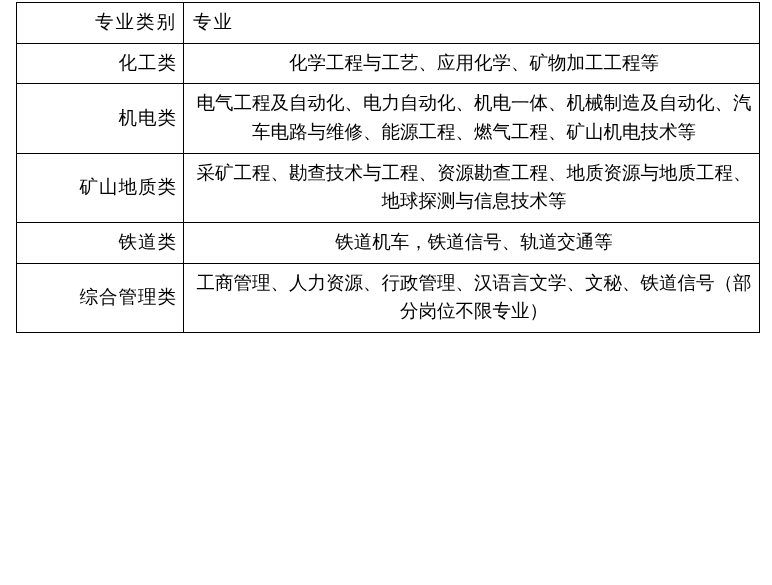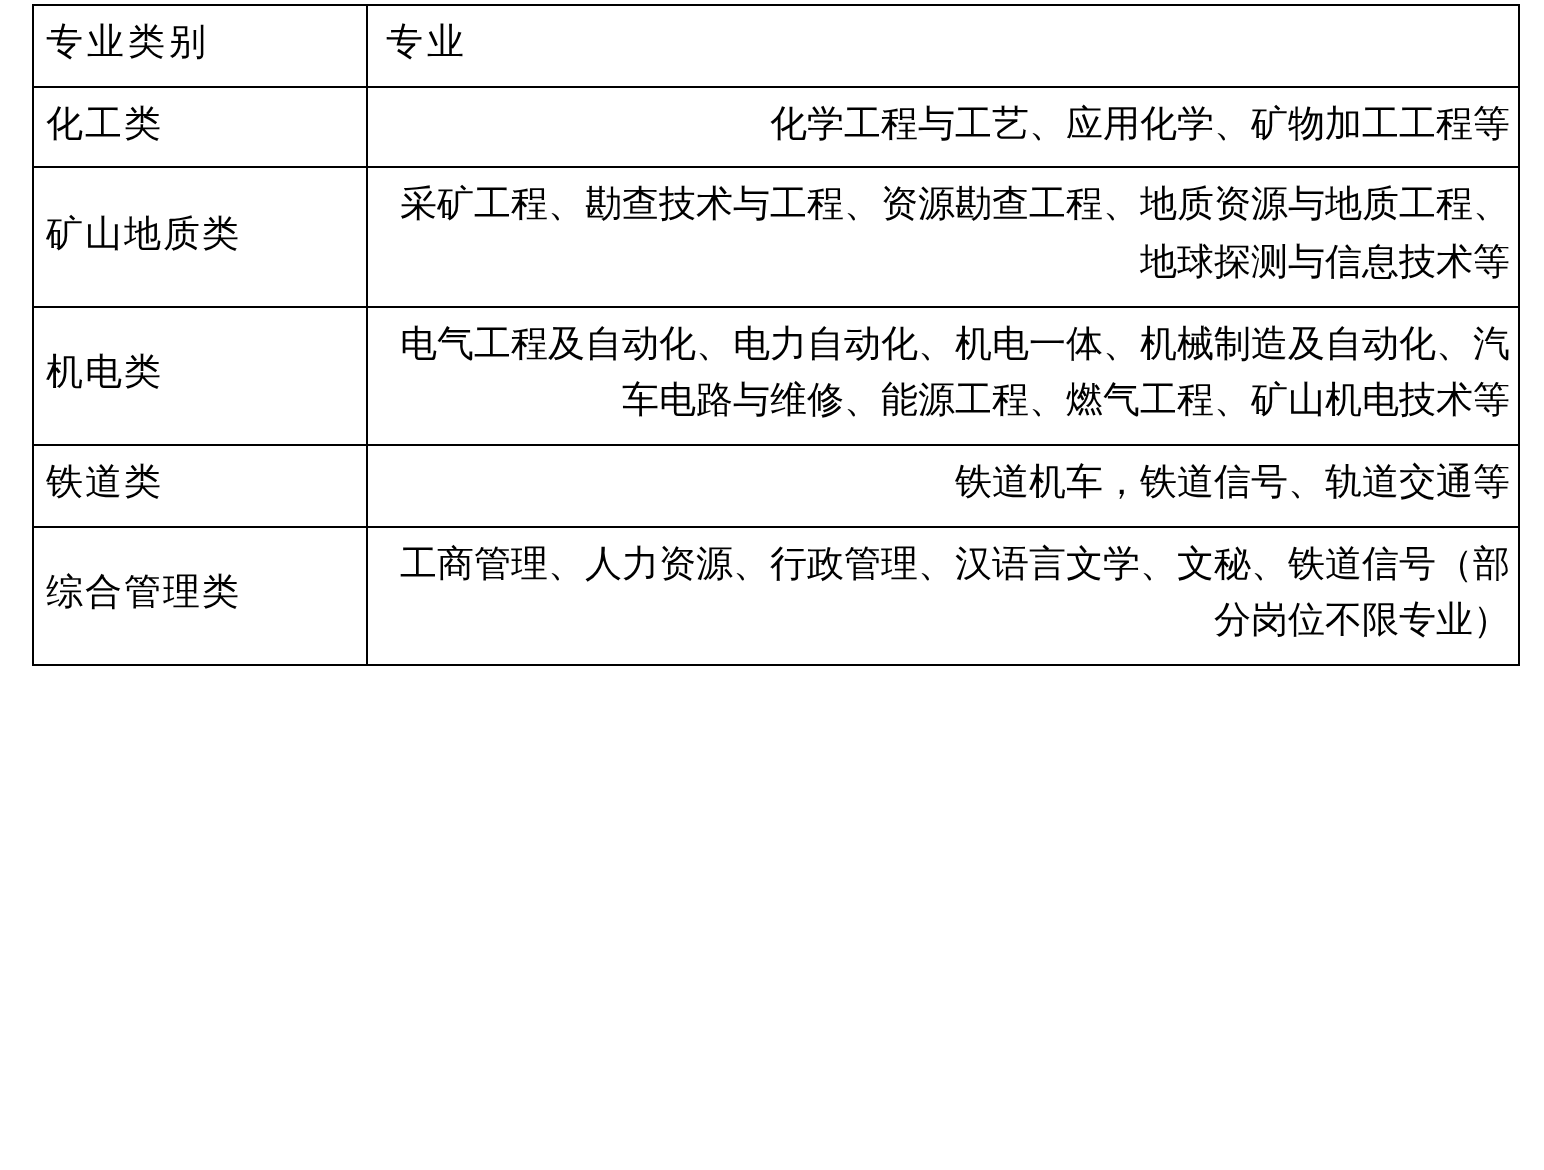--- a/index.html
+++ b/index.html
@@ -23,25 +23,25 @@
   }
   #major-table td {
     border: 1px solid #000000;
     vertical-align: middle;
     font-size: 18.5px;
     line-height: 1.55;
     padding: 5px 6px 6px 6px;
   }
   #major-table td.col-category {
     width: 154px;
-    text-align: left;
+    text-align: right;
     letter-spacing: 1px;
   }
   #major-table td.col-majors {
-    text-align: right;
+    text-align: center;
     padding-left: 9px;
     padding-right: 4px;
   }
   #major-table tr.header-row td.col-category,
   #major-table tr.header-row td.col-majors {
     letter-spacing: 2px;
   }
   #major-table tr.header-row td.col-majors {
     text-align: left;
   }
@@ -65,32 +65,32 @@
     <tr>
       <td class="col-category">
         <span class="cell-text">化工类</span>
       </td>
       <td class="col-majors">
         <span class="cell-text">化学工程与工艺、应用化学、矿物加工工程等</span>
       </td>
     </tr>
     <tr>
       <td class="col-category">
+        <span class="cell-text">机电类</span>
+      </td>
+      <td class="col-majors">
+        <span class="cell-text">电气工程及自动化、电力自动化、机电一体、机械制造及自动化、汽车电路与维修、能源工程、燃气工程、矿山机电技术等</span>
+      </td>
+    </tr>
+    <tr>
+      <td class="col-category">
         <span class="cell-text">矿山地质类</span>
       </td>
       <td class="col-majors">
         <span class="cell-text">采矿工程、勘查技术与工程、资源勘查工程、地质资源与地质工程、地球探测与信息技术等</span>
-      </td>
-    </tr>
-    <tr>
-      <td class="col-category">
-        <span class="cell-text">机电类</span>
-      </td>
-      <td class="col-majors">
-        <span class="cell-text">电气工程及自动化、电力自动化、机电一体、机械制造及自动化、汽车电路与维修、能源工程、燃气工程、矿山机电技术等</span>
       </td>
     </tr>
     <tr>
       <td class="col-category">
         <span class="cell-text">铁道类</span>
       </td>
       <td class="col-majors">
         <span class="cell-text">铁道机车，铁道信号、轨道交通等</span>
       </td>
     </tr>

